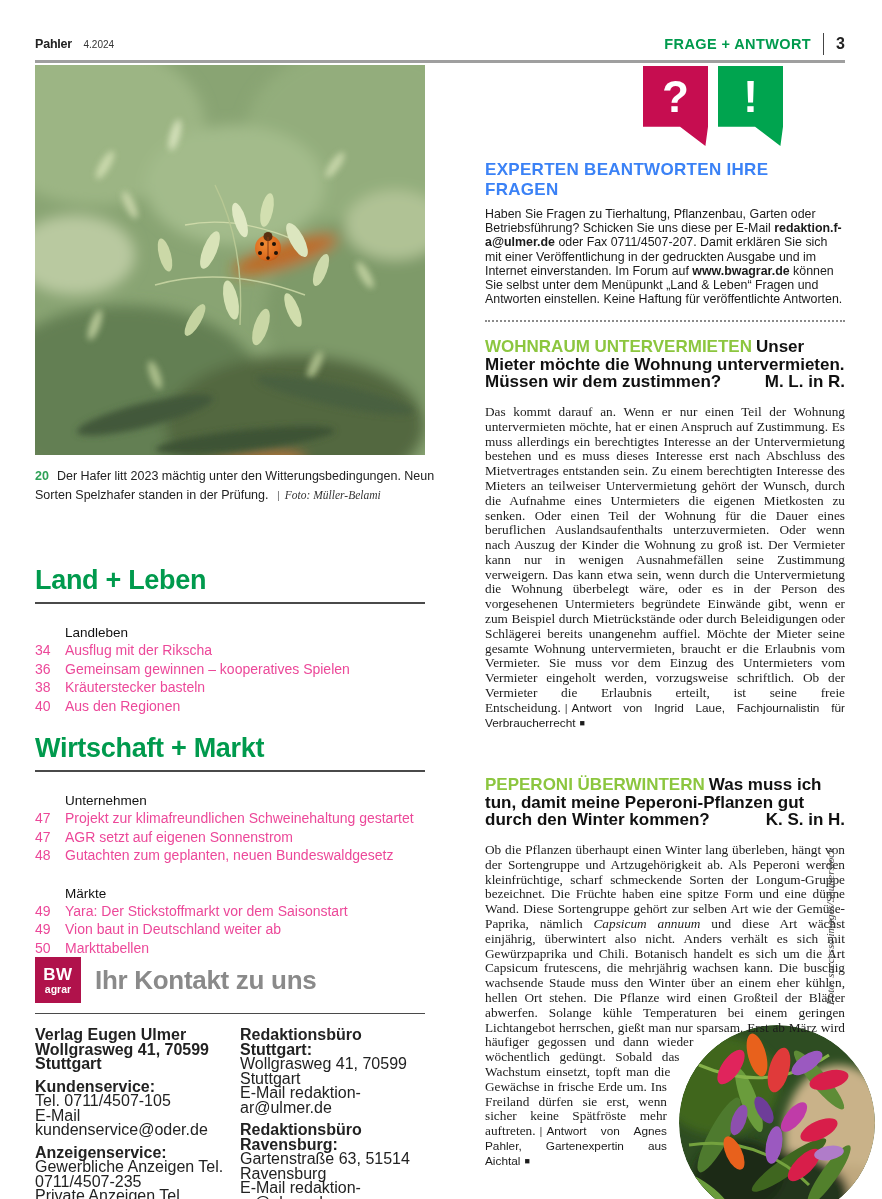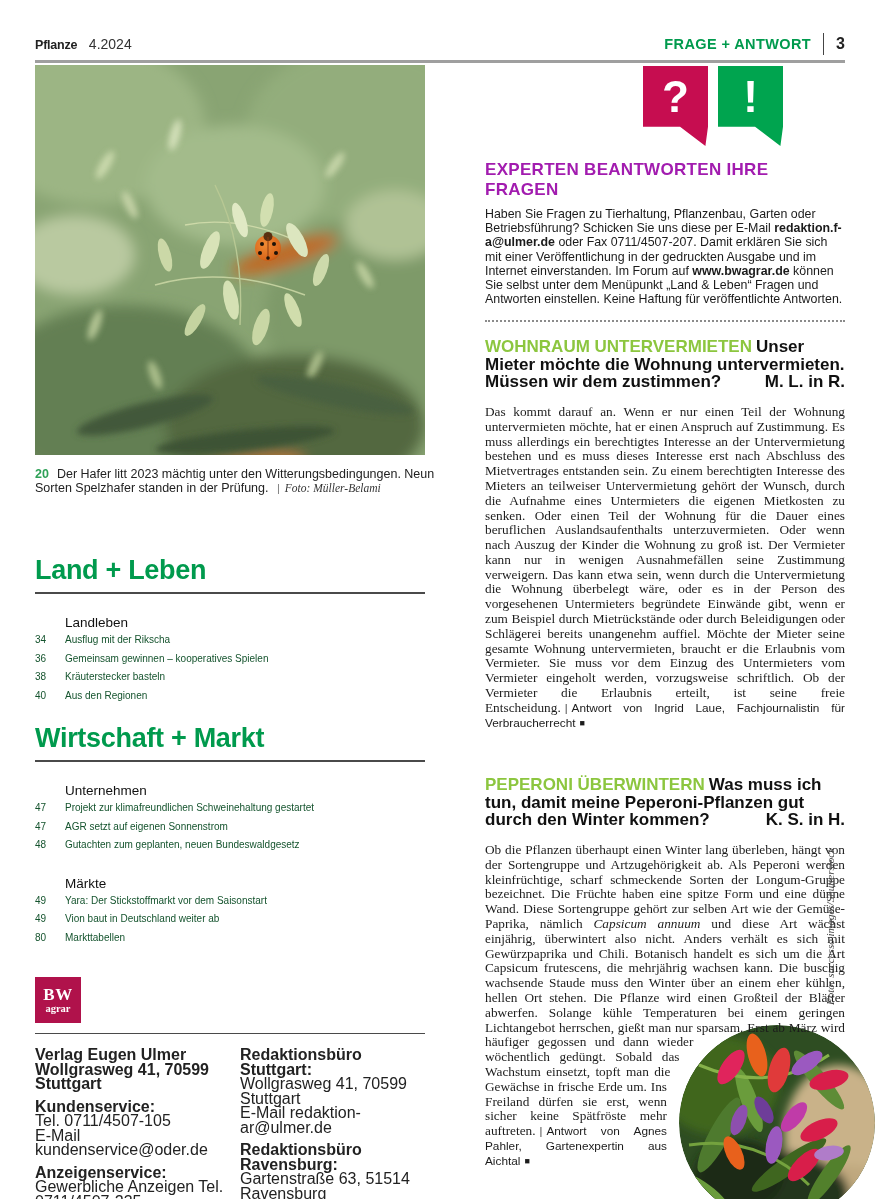--- a/index.html
+++ b/index.html
@@ -10,50 +10,50 @@
     margin:0 auto; overflow:hidden; color:#1b1b1b;
   }
 
   
   .top-header {
     position:absolute; left:35px; right:37px; top:33px;
     display:flex; justify-content:space-between; align-items:center;
   }
   .brand-line { font-size:12.5px; color:#222; }
   .brand-line .brand { font-weight:bold; letter-spacing:-0.2px; }
-  .brand-line .issue { margin-left:8px; font-size:14px; color:#333; }
+  .brand-line .issue { margin-left:8px; font-size:10px; color:#333; }
   .section-line { display:flex; align-items:center; }
   .section-title { color:#009a4d; font-weight:bold; font-size:14.5px; letter-spacing:0.4px; }
   .page-divider { width:1px; height:22px; background:#444; margin:0 12px; }
   .page-number { font-weight:bold; font-size:16px; color:#222; }
   .top-rule { position:absolute; left:35px; right:37px; top:60px; height:3px; background:#9f9f9f; }
 
   
   .col-left  { position:absolute; left:35px;  top:65px; width:390px; }
   .col-right { position:absolute; left:485px; top:66px; width:360px; }
 
   
   .main-photo { width:390px; height:390px; display:block; }
 
-  .caption { margin-top:12px; width:428px; font-size:12.5px; line-height:14px; color:#222; }
+  .caption { margin-top:12px; width:428px; font-size:12.5px; line-height:19px; color:#222; }
   .caption .cap-num { color:#2ea157; font-weight:bold; margin-right:8px; }
   .caption .cap-text { font-weight:normal; }
   .caption .cap-sep { color:#777; margin:0 5px; font-size:11px; }
   .caption .cap-credit { font-family:"Liberation Serif", serif; font-style:italic; font-size:11.5px; color:#333; }
 
   
   .toc-title { margin-top:60px; font-size:27px; font-weight:bold; color:#009a4d; letter-spacing:-0.3px; line-height:30px; }
   .toc-title.second { margin-top:18px; }
   .toc-rule { margin-top:7px; border-bottom:2px solid #4a4a4a; width:390px; }
   .toc-group { margin-top:20px; padding-left:30px; font-weight:normal; font-size:13.5px; line-height:17px; color:#111; }
-  .toc-item { display:flex; font-size:10px; line-height:18.5px; color:#14532d; }
+  .toc-item { display:flex; font-size:14px; line-height:18.5px; color:#ec4899; }
   .toc-item .pg { width:30px; flex:0 0 30px; }
 
   
-  .kontakt-head { margin-top:30px; display:flex; align-items:center;font-family:Liberation Serif, serif; }
+  .kontakt-head { display:flex; align-items:center; }
   .bw-logo {
     width:46px; height:46px; background:#b0124b; color:#fff; text-align:center;
     display:flex; flex-direction:column; justify-content:center; line-height:1;
   }
   .bw-logo .l1 { font-size:17px; font-weight:bold; letter-spacing:0.5px; }
   .bw-logo .l2 { font-size:10.5px; font-weight:bold; margin-top:1px; }
   .kontakt-title { margin-left:14px; font-size:26px; font-weight:bold; color:#8a8a8a; letter-spacing:-0.3px; }
   .kontakt-rule { margin-top:10px; border-bottom:1.5px solid #4a4a4a; width:390px; }
   .contact-cols { display:flex; margin-top:14px; }
   .contact-col { font-size:16px; line-height:14.5px; color:#222; }
@@ -65,21 +65,21 @@
   .flags { height:80px; margin-left:158px; display:flex; gap:10px; }
   .flag {
     width:65px; height:80px; color:#fff; font-weight:bold; font-size:44px;
     display:flex; justify-content:center; align-items:flex-start; line-height:62px;
     clip-path: polygon(0 0, 100% 0, 100% 76%, 96% 100%, 57% 76%, 0 76%);
   }
   .flag.q { background:#c60d50; }
   .flag.e { background:#00a44f; }
 
   
-  .intro-title { margin-top:14px; font-size:17px; font-weight:bold; color:#a21caf; letter-spacing:0.3px; line-height:20px; }
+  .intro-title { margin-top:14px; font-size:17px; font-weight:bold; color:#3b82f6; letter-spacing:0.3px; line-height:20px; }
   .intro-text { margin-top:7px; font-size:12.4px; line-height:14.2px; color:#1b1b1b; }
   .intro-text b { font-weight:bold; }
   .dotted-rule { margin-top:14px; border-top:2px dotted #8b8b8b; }
 
   .qa-head { position:relative; margin-top:16px; font-size:17px; font-weight:bold; line-height:17.5px; color:#111; padding-right:0; }
   .qa-head .qa-label { color:#8cc63f; margin-right:4px; }
   .qa-head .asker { position:absolute; right:0; bottom:0;padding-left:38px; }
   .qa-head.second { margin-top:46px; }
 
   .answer {
@@ -105,21 +105,21 @@
     font-size:11px; color:#444; white-space:nowrap;
   }
 </style>
 </head>
 <body>
 
 <div class="page">
 
   <div class="top-header">
     <div class="brand-line">
-      <span class="brand">Pflanze</span>
+      <span class="brand">Pahler</span>
       <span class="issue">4.2024</span>
     </div>
     <div class="section-line">
       <span class="section-title">FRAGE + ANTWORT</span>
       <span class="page-divider"></span>
       <span class="page-number">3</span>
     </div>
   </div>
   <div class="top-rule"></div>
 
@@ -237,29 +237,30 @@
     <div class="toc-group">Märkte</div>
     <div class="toc-item">
       <span class="pg">49</span>
       <span>Yara: Der Stickstoffmarkt vor dem Saisonstart</span>
     </div>
     <div class="toc-item">
       <span class="pg">49</span>
       <span>Vion baut in Deutschland weiter ab</span>
     </div>
     <div class="toc-item">
-      <span class="pg">80</span>
+      <span class="pg">50</span>
       <span>Markttabellen</span>
     </div>
 
     <div class="kontakt-head">
       <div class="bw-logo">
         <span class="l1">BW</span>
         <span class="l2">agrar</span>
       </div>
+      <span class="kontakt-title">Ihr Kontakt zu uns</span>
     </div>
     <div class="kontakt-rule"></div>
 
     <div class="contact-cols">
       <div class="contact-col c1">
         <div class="cl">Verlag Eugen Ulmer</div>
         <div class="cl">Wollgrasweg 41, 70599 Stuttgart</div>
         <div class="cl grp">Kundenservice:</div>
         <div>Tel. 0711/4507-105</div>
         <div>E-Mail kundenservice@oder.de</div>

